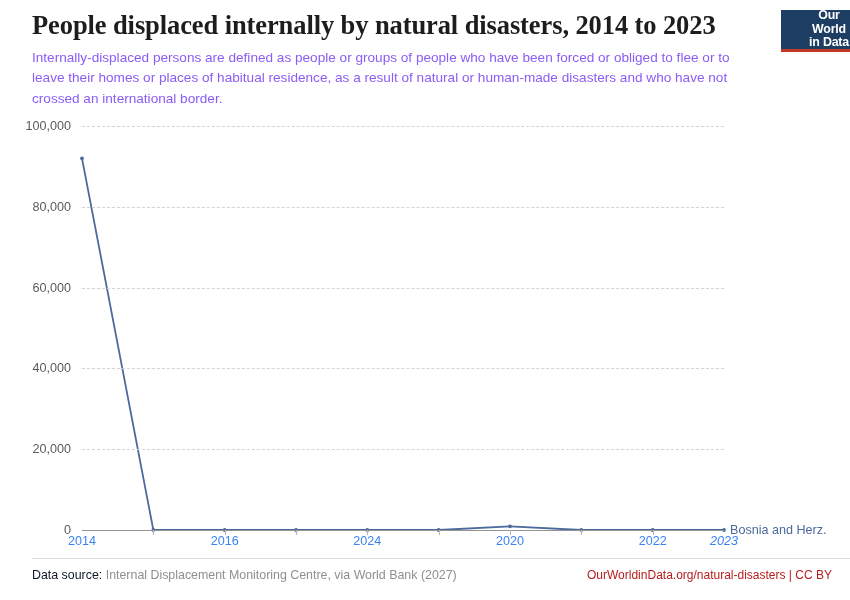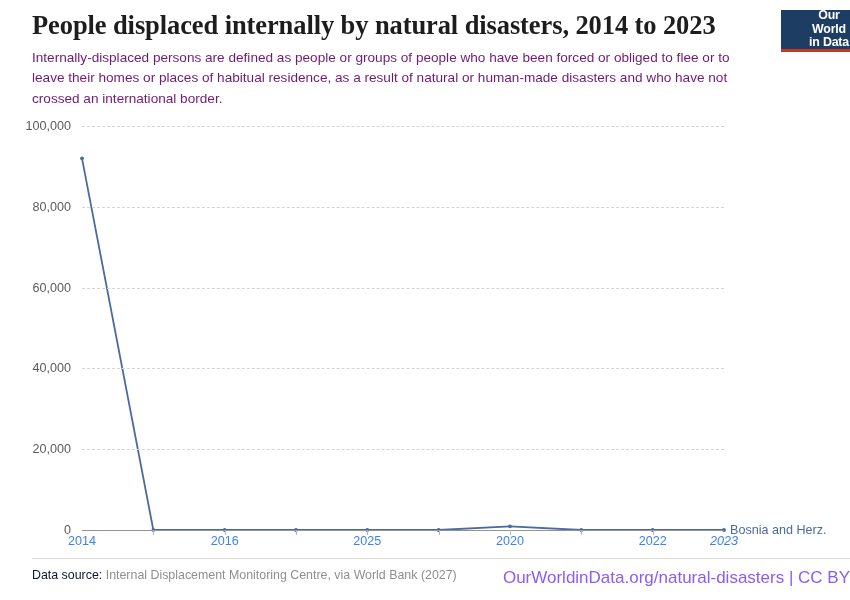--- a/index.html
+++ b/index.html
@@ -26,21 +26,21 @@
     font-family:"Liberation Serif", serif;
     font-size:26.5px; font-weight:700;
     letter-spacing:-0.1px;
     color:#1d1d1d;
     white-space:nowrap;
   }
   #chart-subtitle {
     position:absolute; left:16px; top:48px;
     width:732px;
     font-size:13.6px; line-height:20.4px;
-    color:#701a75;
+    color:#8b5cf6;
   }
 
   
   #owid-logo {
     position:absolute; right:13px; top:10px;
     width:72px; height:42px;
     background:#1d3d63;
     border-bottom:3px solid #c0392b;
     display:flex; flex-direction:column;
     align-items:center; justify-content:center;
@@ -112,22 +112,22 @@
     position:absolute; left:16px; top:0; width:818px; height:0;
     border-top:1px solid #dcdcdc;
   }
   #source-text {
     position:absolute; left:16px; top:10px;
     font-size:12.4px; color:#8f8f8f;
     white-space:nowrap;
   }
   #source-text b { color:#0f172a; font-weight:400; }
   #footer-right {
-    position:absolute; right:16px; top:10px;
-    font-size:17px; color:#8b5cf6;
+    position:absolute; right:34px; top:10px;
+    font-size:12px; color:#b91c1c;
     white-space:nowrap;
   }
 </style>
 </head>
 <body>
 
 <div id="page">
 
   <div id="header">
     <div id="chart-title">People displaced internally by natural disasters, 2014 to 2023</div>
@@ -164,21 +164,21 @@
       <div class="gridline" style="top: 80.8px;"></div>
       <div class="ytick" style="top: 80.8px;">80,000</div>
       <div class="gridline" style="top: 0px;"></div>
       <div class="ytick" style="top: 0px;">100,000</div>
       <div class="xtick" style="left: 0px;">2014</div>
       <div class="xtickmark" style="left: 71.3333px;"></div>
       <div class="xtickmark" style="left: 142.667px;"></div>
       <div class="xtick" style="left: 142.667px;">2016</div>
       <div class="xtickmark" style="left: 214px;"></div>
       <div class="xtickmark" style="left: 285.333px;"></div>
-      <div class="xtick" style="left: 285.333px;">2025</div>
+      <div class="xtick" style="left: 285.333px;">2024</div>
       <div class="xtickmark" style="left: 356.667px;"></div>
       <div class="xtickmark" style="left: 428px;"></div>
       <div class="xtick" style="left: 428px;">2020</div>
       <div class="xtickmark" style="left: 499.333px;"></div>
       <div class="xtickmark" style="left: 570.667px;"></div>
       <div class="xtick" style="left: 570.667px;">2022</div>
       <div class="xtick" style="left: 642px; font-style: italic;">2023</div>
       <div id="series-label" style="left: 648px; top: 404px; color: rgb(76, 106, 156);">Bosnia and Herz.</div>
     </div>
 

